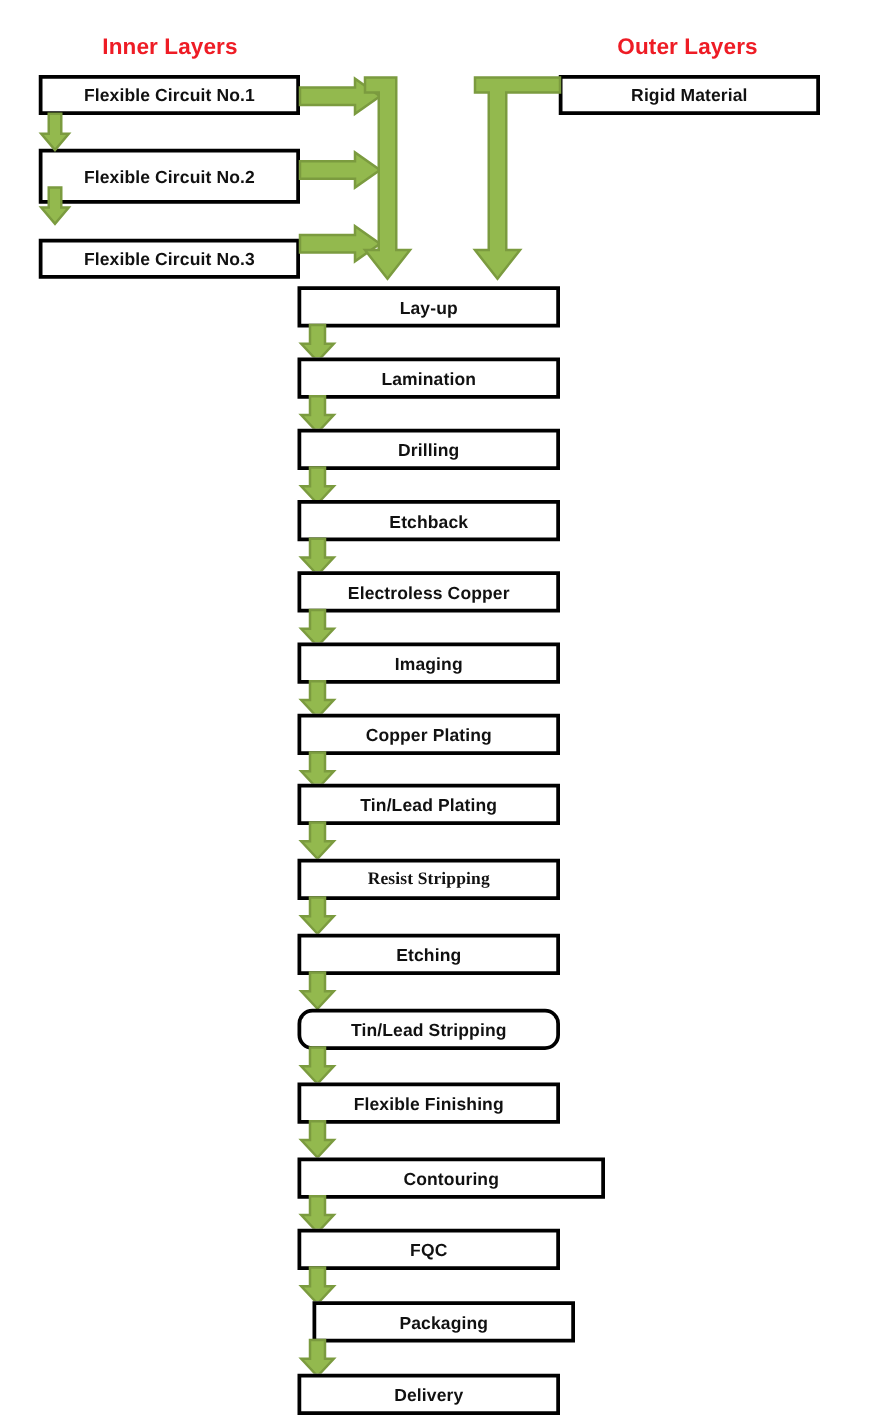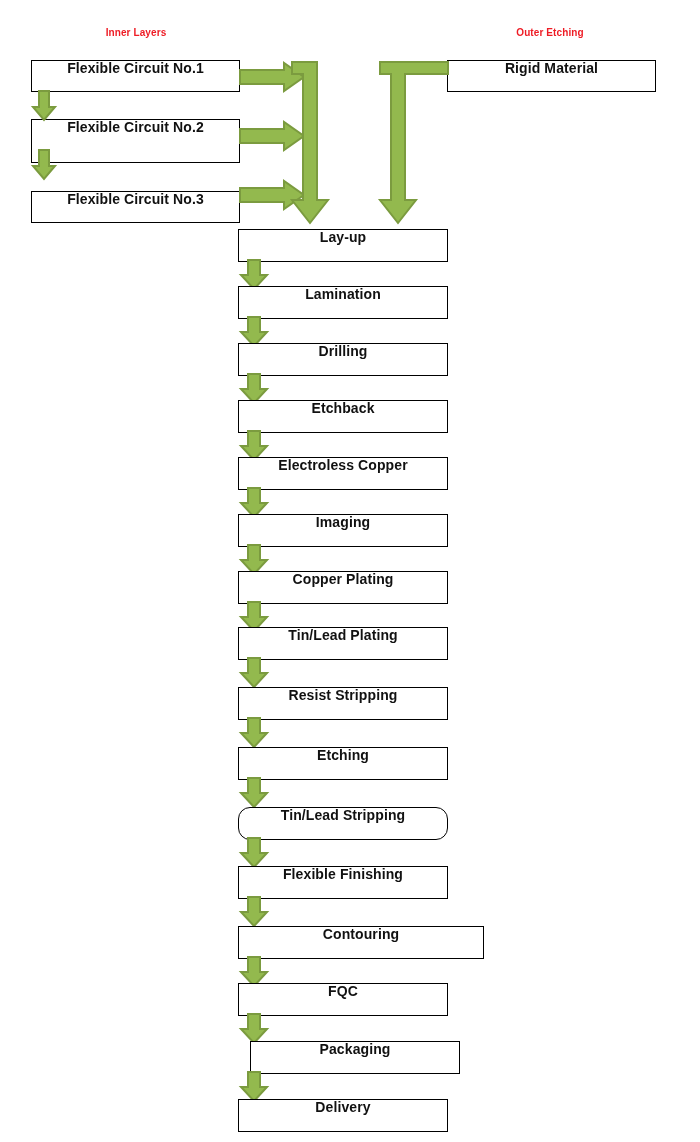--- a/index.html
+++ b/index.html
@@ -12,33 +12,34 @@
   }
   #canvas {
     position: relative;
     width: 700px;
     height: 1142px;
     background: #ffffff;
     overflow: hidden;
   }
   .section-title {
     position: absolute;
-    font-size: 10px;
+    font-size: 18px;
     font-weight: bold;
     color: #ee1c25;
     text-align: center;
     letter-spacing: 0.1px;
     white-space: nowrap;
   }
   .node-box {
     position: absolute;
     box-sizing: border-box;
     background: #ffffff;
-    border: 1px solid #000000;
+    border: 3px solid #000000;
     display: flex;
+    align-items: center;
     justify-content: center;
   }
   .node-label {
     font-size: 14px;
     font-weight: bold;
     color: #111111;
     line-height: 1;
     white-space: nowrap;
     letter-spacing: 0.1px;
   }
@@ -53,21 +54,21 @@
     stroke-linejoin: miter;
   }
 </style>
 </head>
 <body>
 
 <div id="canvas">
 
   <div class="section-title" style="left:56px; top:27px; width:160px;">Inner Layers</div>
 
-  <div class="section-title" style="left:470px; top:27px; width:160px;">Outer Etching</div>
+  <div class="section-title" style="left:470px; top:27px; width:160px;">Outer Layers</div>
 
   <div class="node-box" style="left:31px; top:60px; width:209px; height:32px;">
     <span class="node-label">Flexible Circuit No.1</span>
   </div>
 
   <div class="node-box" style="left:31px; top:119px; width:209px; height:44px;">
     <span class="node-label">Flexible Circuit No.2</span>
   </div>
 
   <div class="node-box" style="left:31px; top:191px; width:209px; height:32px;">
@@ -155,21 +156,21 @@
     <polygon class="arrow-shape" points="8,1 20,1 20,16 27,16 14,30 1,16 8,16"></polygon>
   </svg>
 
   <div class="node-box" style="left:238px; top:627px; width:210px; height:33px;">
     <span class="node-label">Tin/Lead Plating</span>
   </div>
   <svg class="arrow-svg" style="left:240px; top:657px;" width="28" height="31" viewBox="0 0 28 31">
     <polygon class="arrow-shape" points="8,1 20,1 20,16 27,16 14,30 1,16 8,16"></polygon>
   </svg>
 
-  <div class="node-box" style="left:238px; top:687px; width:210px; height:33px;">
+  <div class="node-box" style="left:238px; top:687px; width:210px; height:33px;font-family:Liberation Serif, serif;">
     <span class="node-label">Resist Stripping</span>
   </div>
   <svg class="arrow-svg" style="left:240px; top:717px;" width="28" height="31" viewBox="0 0 28 31">
     <polygon class="arrow-shape" points="8,1 20,1 20,16 27,16 14,30 1,16 8,16"></polygon>
   </svg>
 
   <div class="node-box" style="left:238px; top:747px; width:210px; height:33px;">
     <span class="node-label">Etching</span>
   </div>
   <svg class="arrow-svg" style="left:240px; top:777px;" width="28" height="31" viewBox="0 0 28 31">

